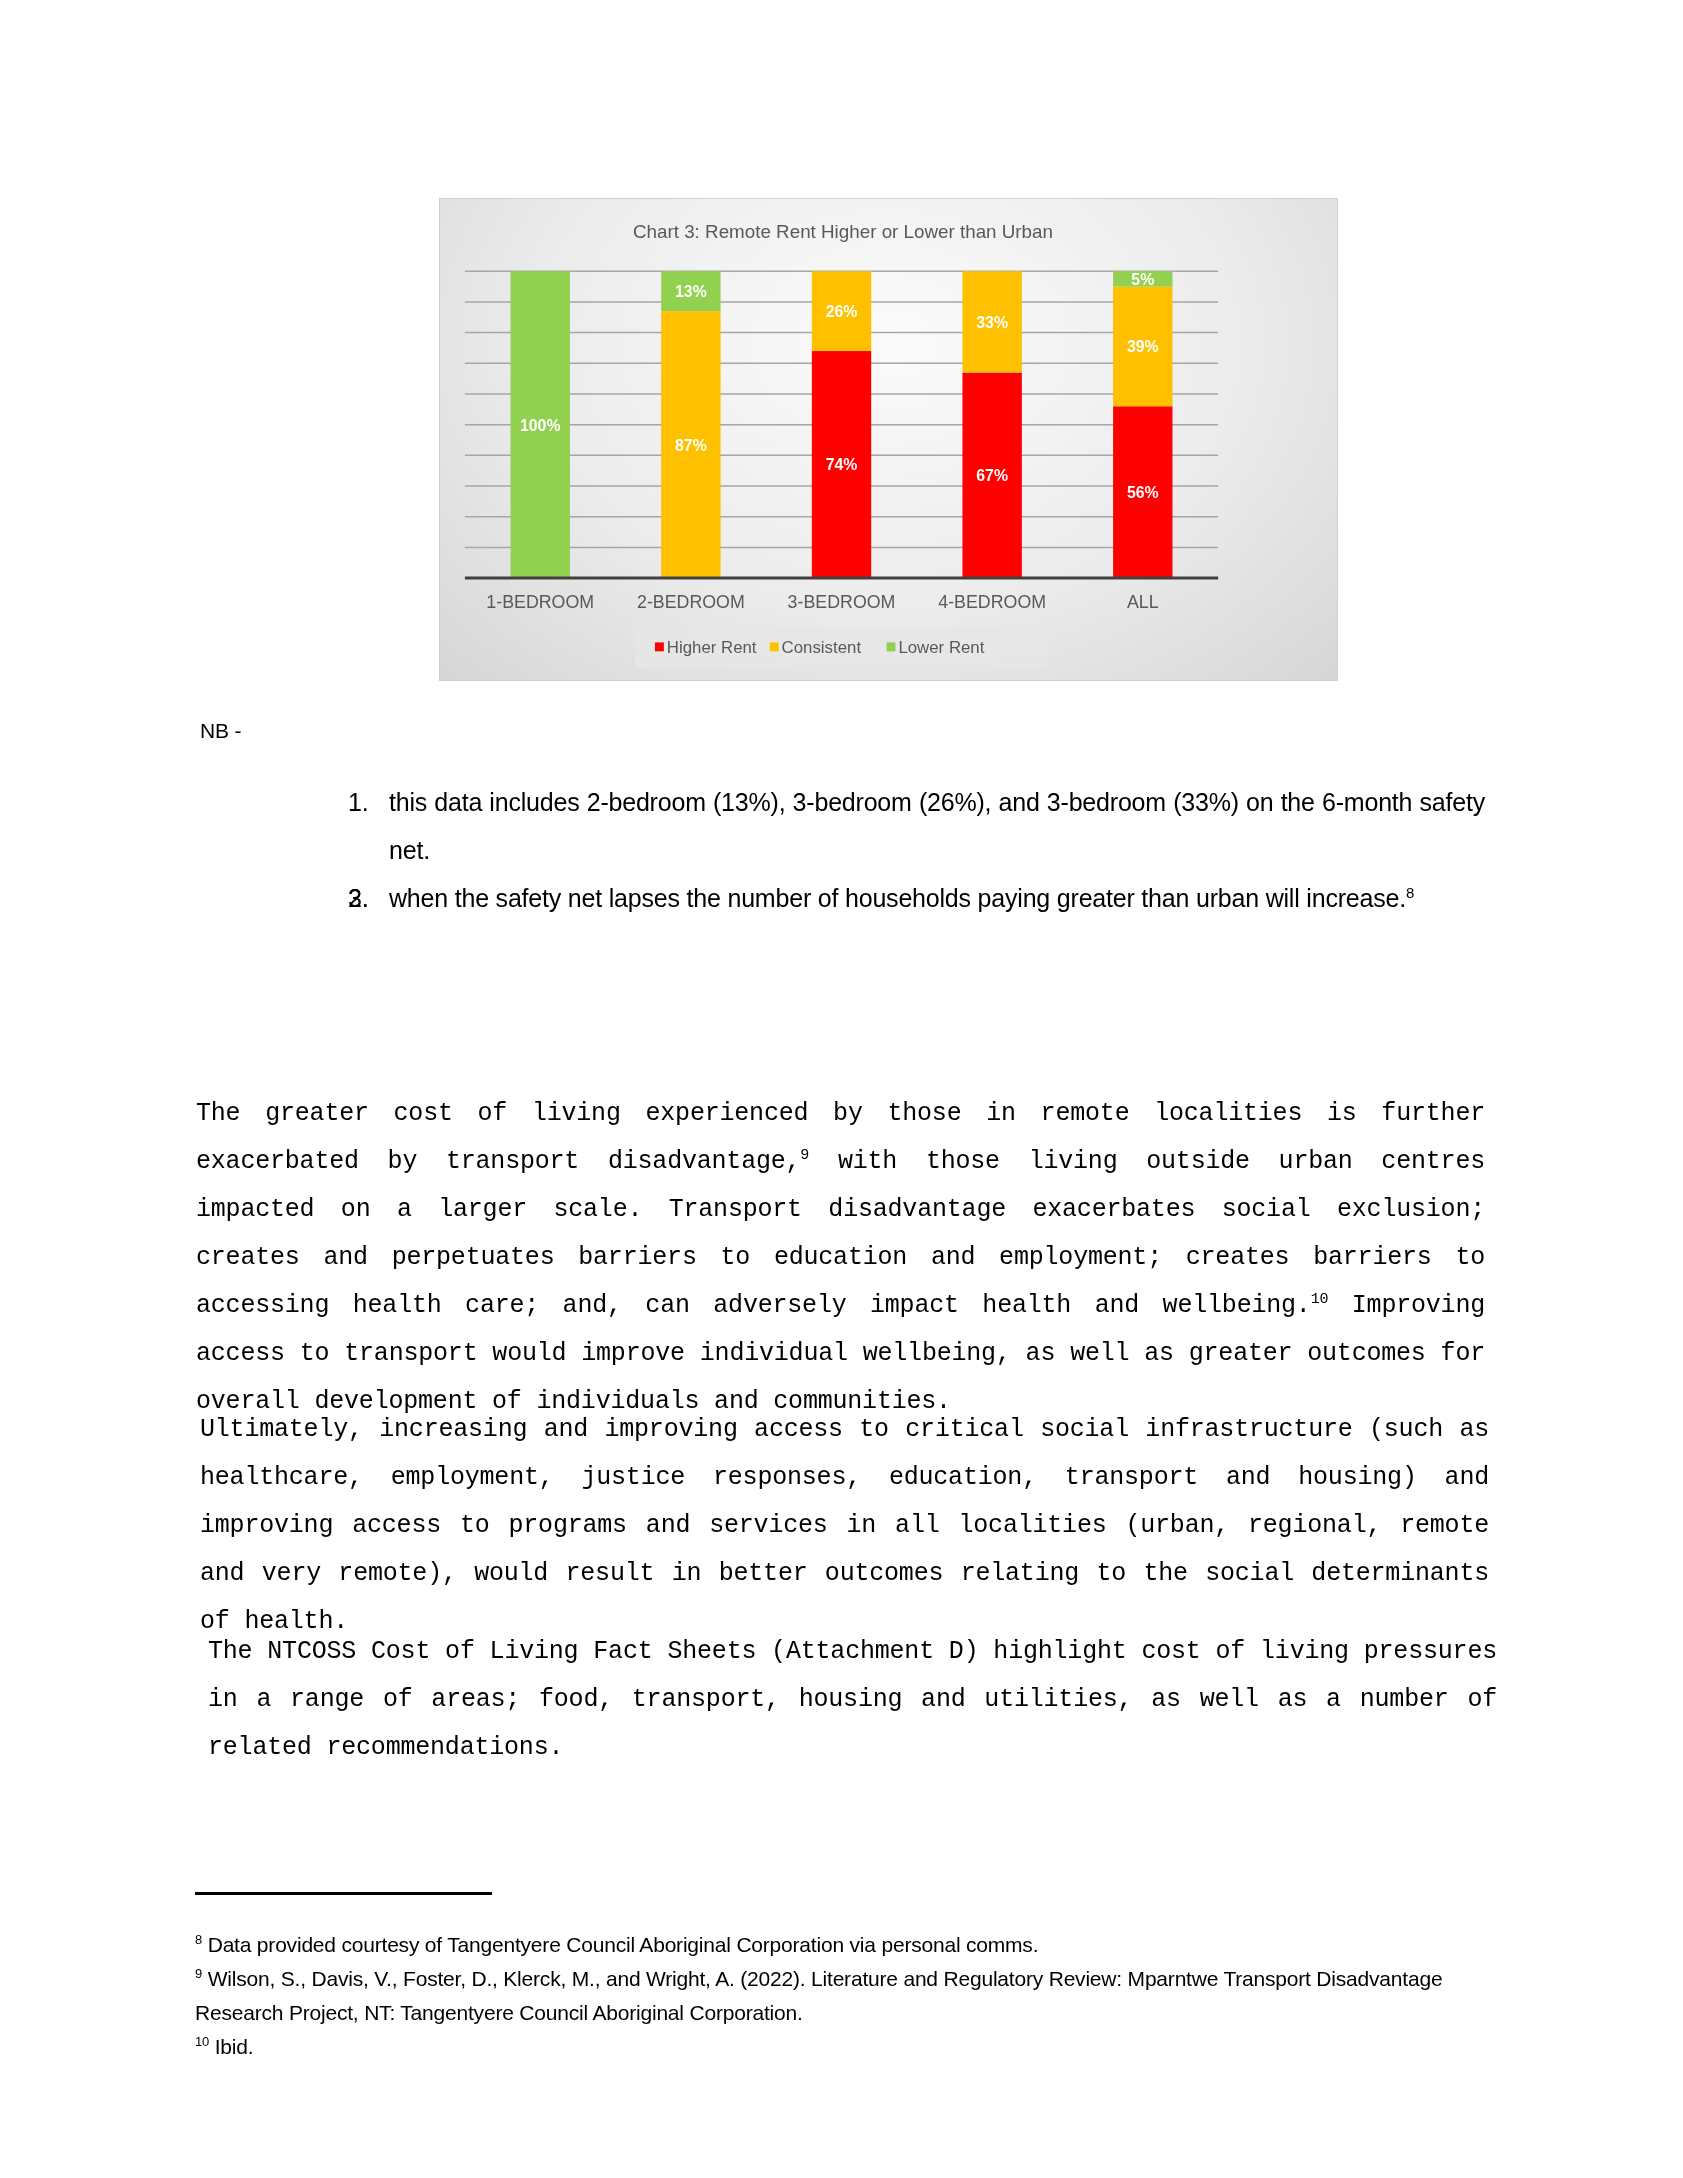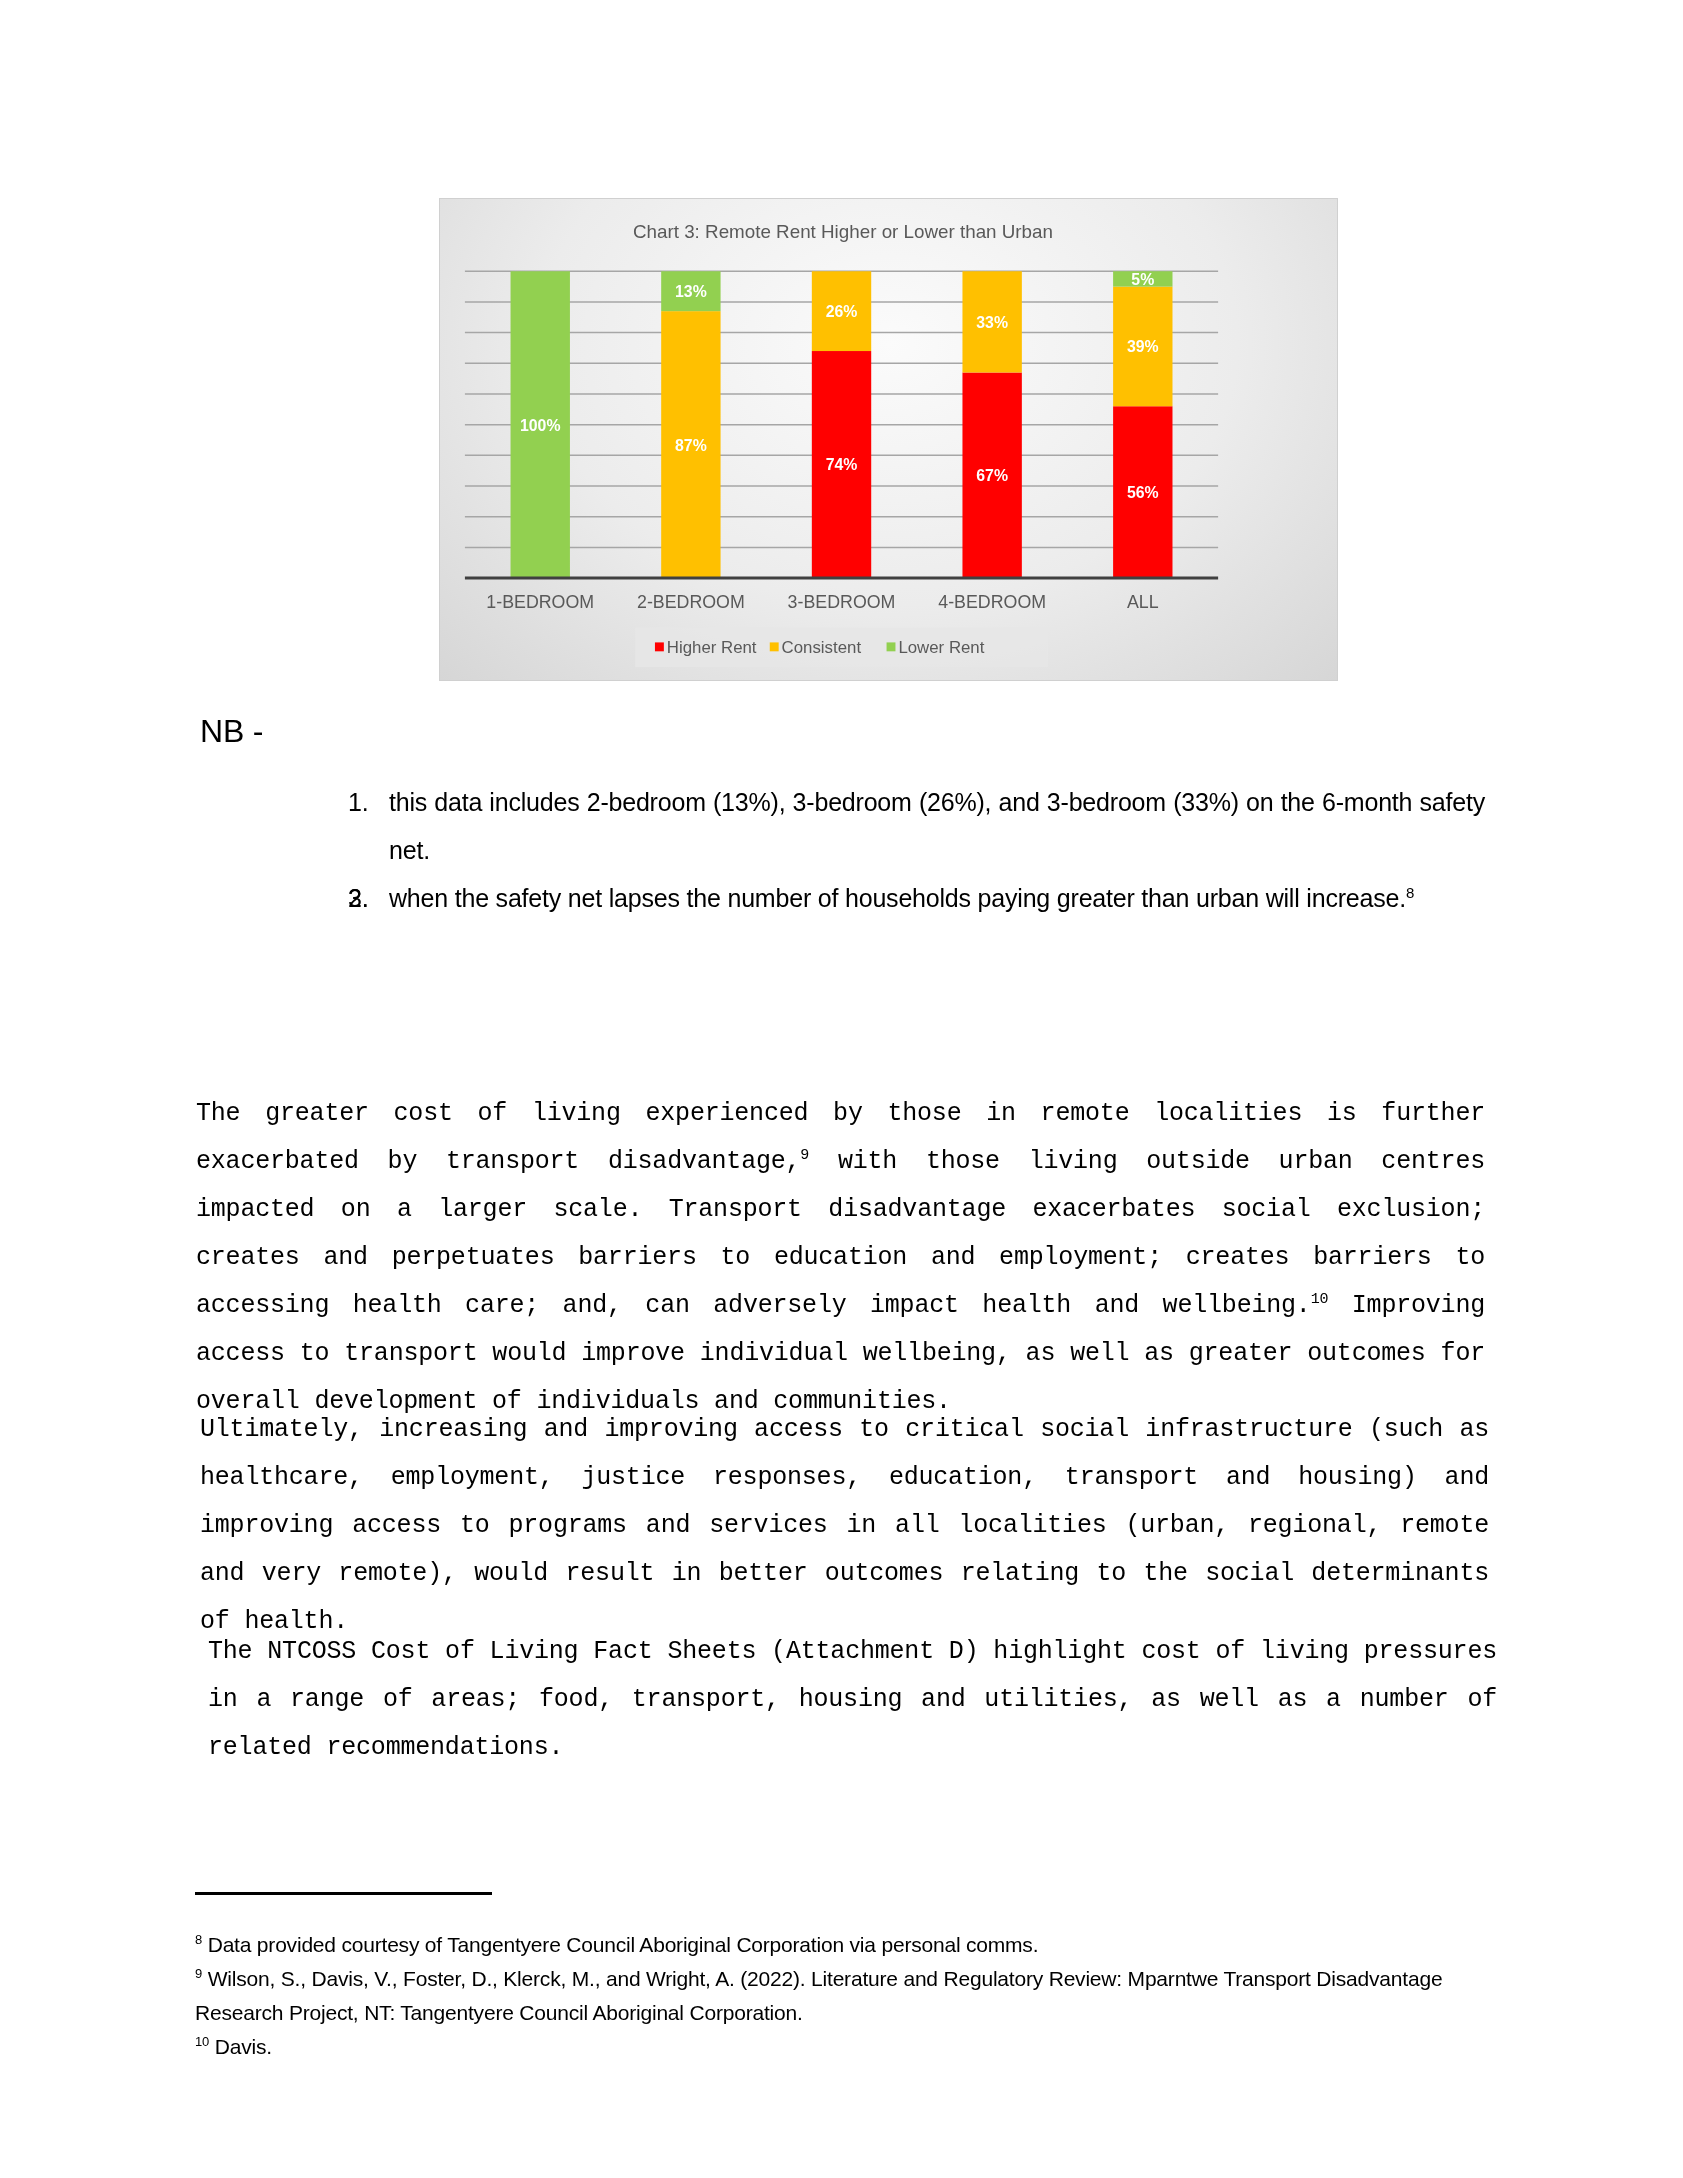--- a/index.html
+++ b/index.html
@@ -10,21 +10,21 @@
   .chart-box { position: absolute; left: 439px; top: 198px; width: 899px; height: 483px;
     background: radial-gradient(ellipse at 50% 30%, #fbfbfb 0%, #ececec 55%, #d6d6d6 100%);
     border: 1px solid #d0d0d0; box-sizing: border-box; }
   .chart-box svg { position: absolute; left: 0; top: 0; }
   .chart-title { font-size: 19px; fill: #595959; }
   .cat-label { font-size: 18px; fill: #595959; }
   .bar-label { font-size: 16px; font-weight: bold; fill: #ffffff; }
   .legend-text { font-size: 17px; fill: #595959; }
 
   
-  .line { position: absolute; font-size: 32px; line-height: 48px; white-space: nowrap; letter-spacing: -0.2px; }
+  .line { position: absolute; font-size: 21px; line-height: 48px; white-space: nowrap; letter-spacing: -0.2px; }
   .nb { left: 200px; top: 707px; }
   .list { position: absolute; left: 348px; top: 778px; width: 1137px; }
   .list-item { position: relative; padding-left: 41px; font-size: 25px; line-height: 48px;
     text-align: justify; letter-spacing: -0.2px; }
   .list-num { position: absolute; left: 0; top: 0; }
   .para { position: absolute; left: 196px; width: 1289px; font-size: 25px; line-height: 48px;
     text-align: justify; letter-spacing: -0.2px; font-family: Liberation Mono, monospace; }
   .p1 { top: 1090px; }
   .p2 { top: 1402px; }
   .p3 { top: 1616px; }
@@ -113,15 +113,15 @@
 <p class="para p1" style="margin:0"><span>The greater cost of living experienced by those in remote localities is further exacerbated by transport disadvantage,</span><sup>9</sup><span> with those living outside urban centres impacted on a larger scale. Transport disadvantage exacerbates social exclusion; creates and perpetuates barriers to education and employment; creates barriers to accessing health care; and, can adversely impact health and wellbeing.</span><sup>10</sup><span> Improving access to transport would improve individual wellbeing, as well as greater outcomes for overall development of individuals and communities.</span></p>
 
 <p class="para p2" style="margin:4px">Ultimately, increasing and improving access to critical social infrastructure (such as healthcare, employment, justice responses, education, transport and housing) and improving access to programs and services in all localities (urban, regional, remote and very remote), would result in better outcomes relating to the social determinants of health.</p>
 
 <p class="para p3" style="margin:12px">The NTCOSS Cost of Living Fact Sheets (Attachment D) highlight cost of living pressures in a range of areas; food, transport, housing and utilities, as well as a number of related recommendations.</p>
 
 <div class="fn-rule"></div>
 <div class="footnotes">
   <div><sup>8</sup> <span>Data provided courtesy of Tangentyere Council Aboriginal Corporation via personal comms.</span></div>
   <div><sup>9</sup> <span>Wilson, S., Davis, V., Foster, D., Klerck, M., and Wright, A. (2022). Literature and Regulatory Review: Mparntwe Transport Disadvantage Research Project, NT: Tangentyere Council Aboriginal Corporation.</span></div>
-  <div><sup>10</sup> <span>Davis.</span></div>
+  <div><sup>10</sup> <span>Ibid.</span></div>
 </div>
 
 
 </body></html>

